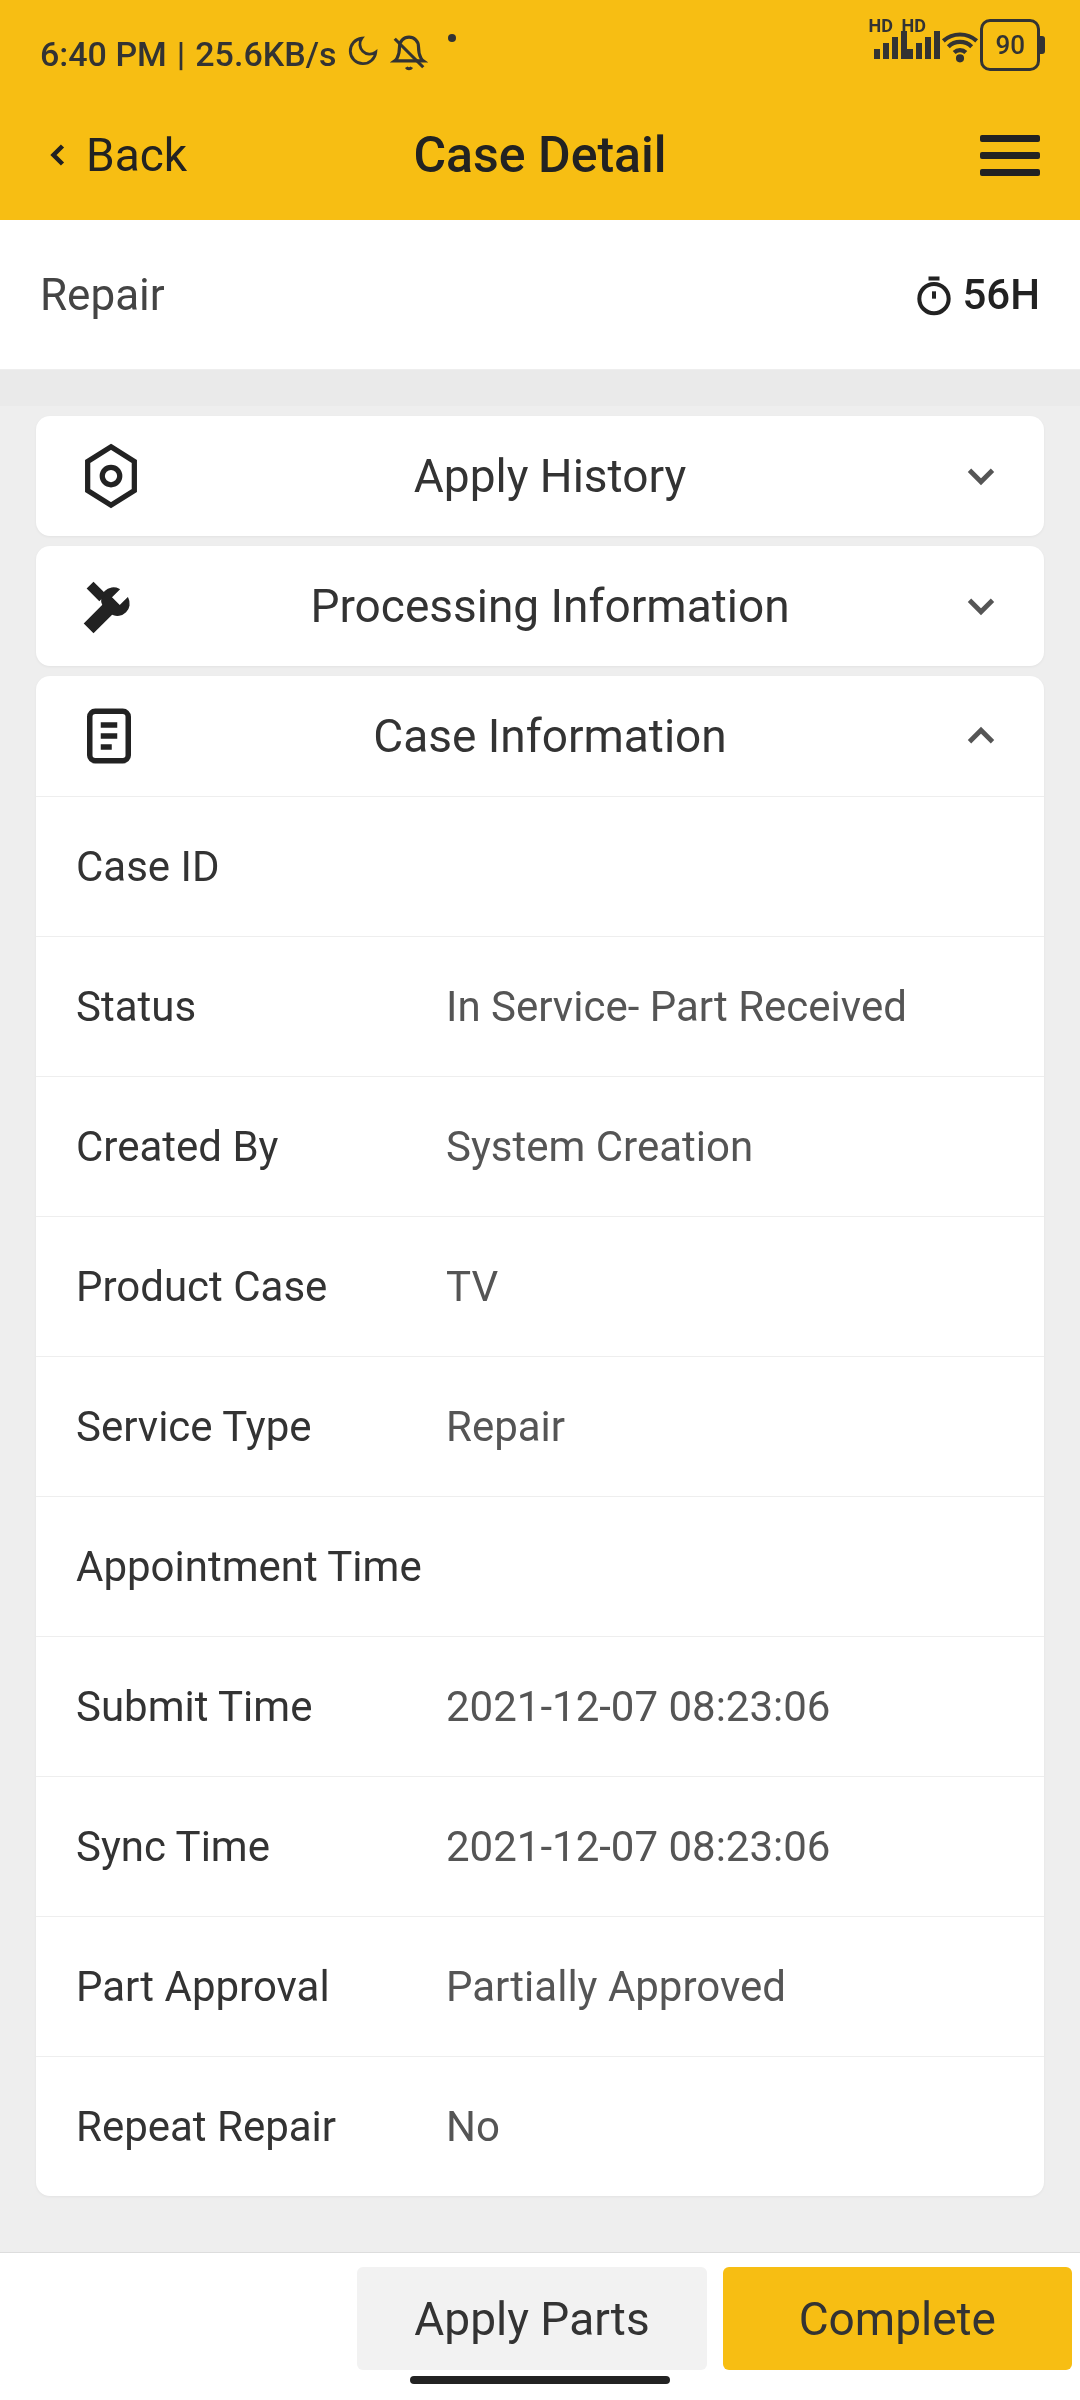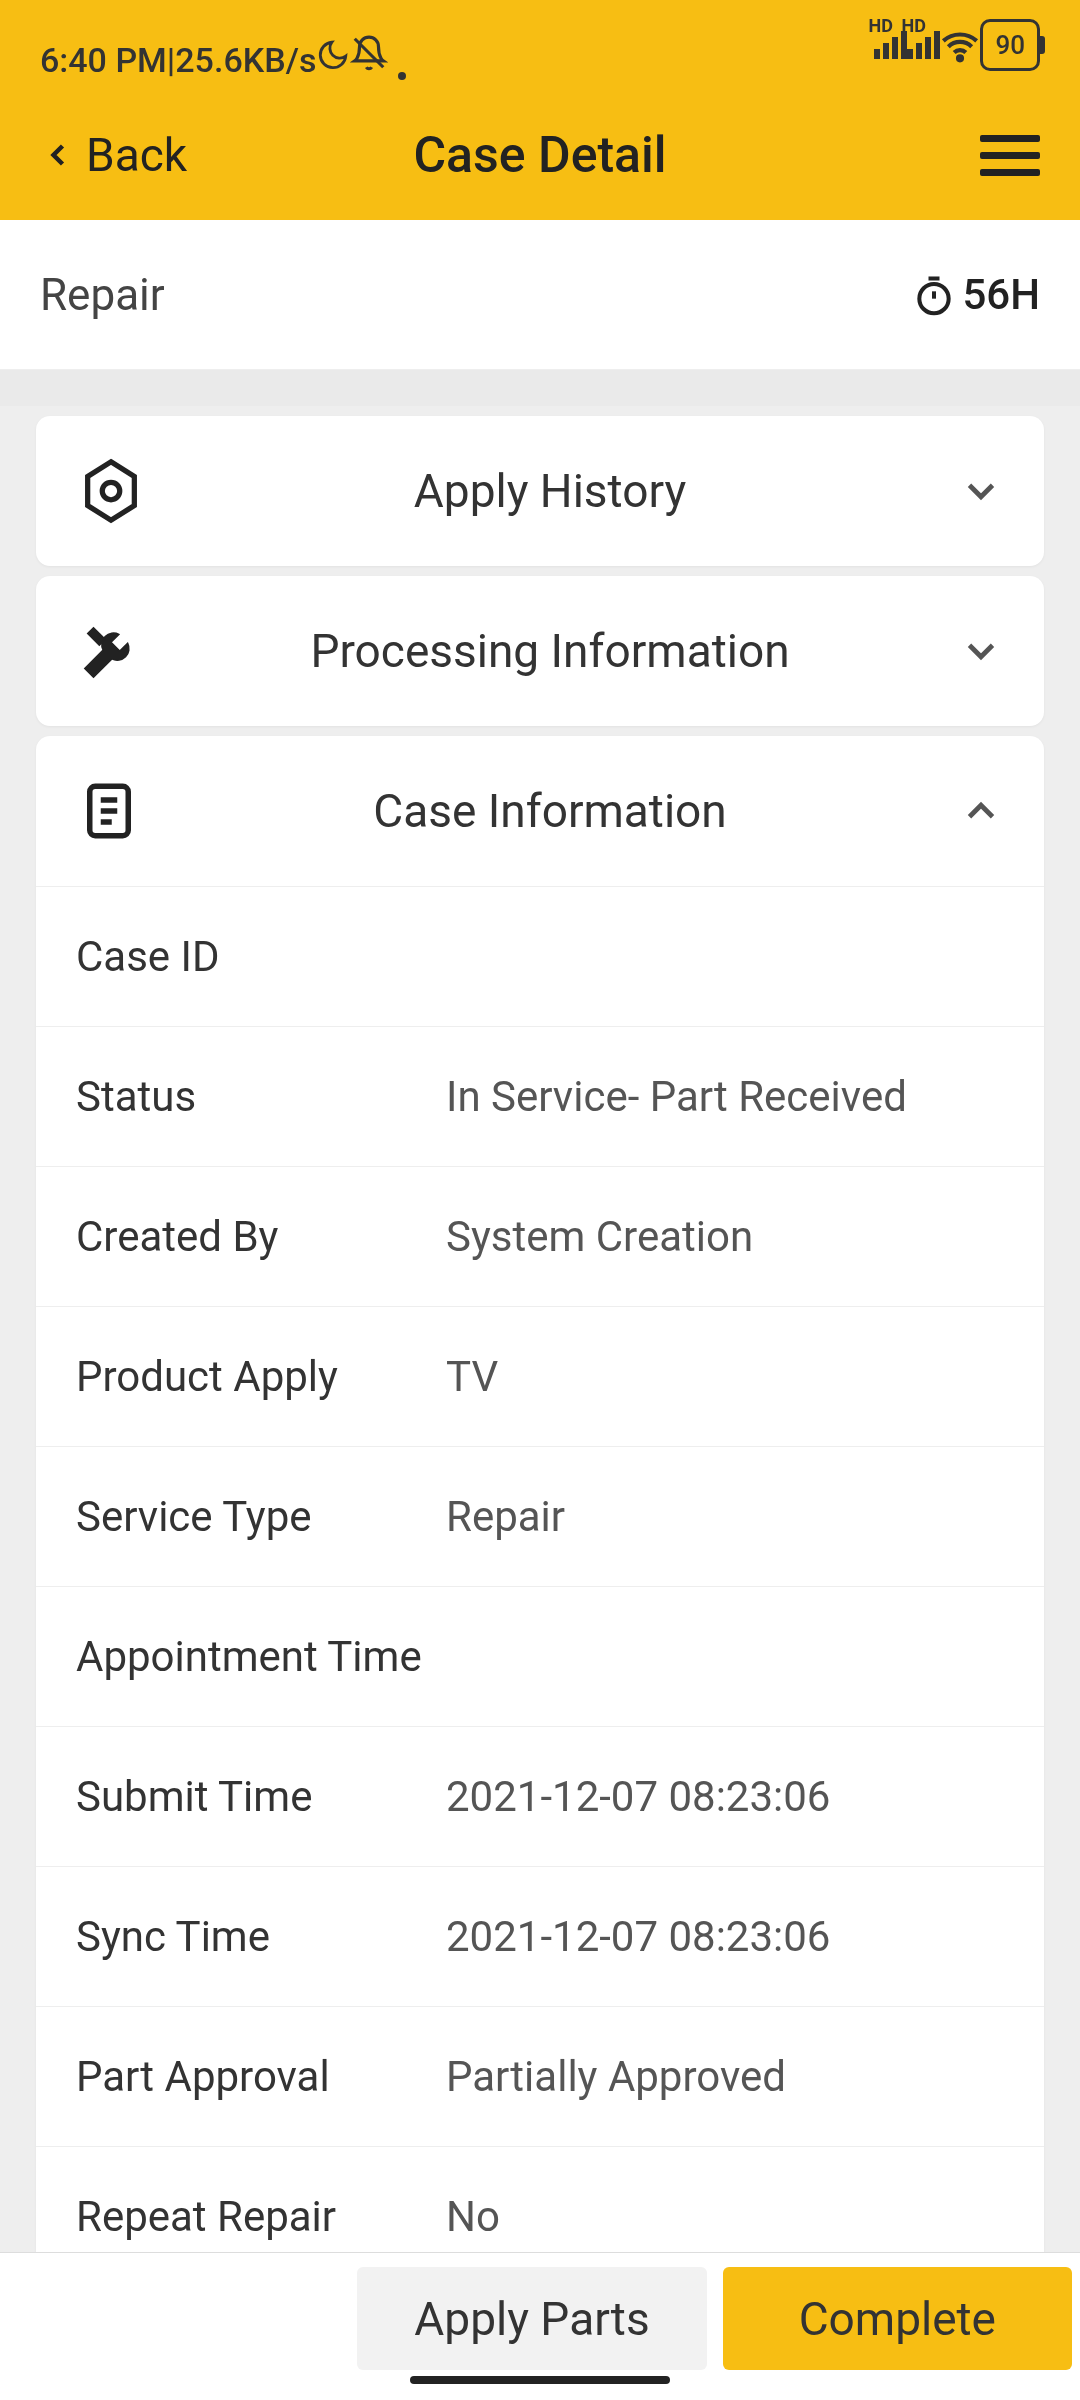--- a/index.html
+++ b/index.html
@@ -1,21 +1,21 @@
 <!DOCTYPE html>
 <html><head>
 <meta charset="utf-8">
 <style>
   * { margin: 0; padding: 0; box-sizing: border-box; }
   html, body { width: 1080px; height: 2400px; font-family: -apple-system, "Segoe UI", Roboto, sans-serif; background: #f0f0f0; }
   .screen { width: 1080px; height: 2400px; display: flex; flex-direction: column; background: #eee; position: relative; }
 
   
   .status-bar { background: #f7be13; height: 90px; display: flex; align-items: center; justify-content: space-between; padding: 0 40px; font-size: 34px; color: #333; font-weight: 500; }
-  .status-left { display: flex; align-items: flex-end; gap: 0; margin-top: 24px; }
+  .status-left { display: flex; align-items: flex-start; gap: 10px; margin-top: 24px; }
   .status-right { display: flex; align-items: center; }
   .status-right svg { display: block; }
   .battery-box { border: 3px solid #333; border-radius: 10px; padding: 8px 12px; font-size: 26px; position: relative; }
   .battery-box::after { content:""; position:absolute; right:-8px; top: 30%; width:5px; height:40%; background:#333; border-radius: 0 3px 3px 0;}
 
   
   .app-header { background: #f7be13; height: 130px; display: flex; align-items: center; justify-content: space-between; padding: 0 40px; gap: 48px; }
   .back-btn { display: flex; align-items: center; gap: 10px; font-size: 46px; color: #222; }
   .back-btn svg { }
   .app-title { font-size: 50px; color: #222; font-weight: 500; position:absolute; left:50%; transform:translateX(-50%);}
@@ -24,21 +24,21 @@
 
   
   .sub-header { background: #fff; height: 150px; display: flex; align-items: center; justify-content: space-between; padding: 0 40px; border-bottom: 1px solid #eee;}
   .sub-header-left { font-size: 44px; color: #444; }
   .sub-header-right { display:flex; align-items:center; gap:6px; font-size: 42px; color: #222; font-weight:500;}
 
   .gap { height: 36px; background: #eaeaea; }
 
   
   .card { background: #fff; margin: 10px 36px; border-radius: 14px; box-shadow: 0 1px 3px rgba(0,0,0,0.05); }
-  .card-header { display: flex; align-items: center; height: 150px; padding: 0 40px; }
+  .card-header { display: flex; align-items: center; height: 120px; padding: 0 40px; }
   .card-header-icon { width: 80px; display:flex; justify-content:flex-start; }
   .card-header-title { flex: 1; text-align: center; font-size: 46px; color: #333; }
   .card-header-chevron { width: 60px; display:flex; justify-content:flex-end; }
 
   .info-list { }
   .info-row { display: flex; align-items: center; min-height: 140px; padding: 30px 40px; border-top: 1px solid #eee; }
   .info-label { width: 370px; font-size: 42px; color: #333; }
   .info-value { flex: 1; font-size: 42px; color: #555; }
 
   
@@ -190,21 +190,21 @@
           </div>
           <div class="info-row">
             <div class="info-label">Status</div>
             <div class="info-value">In Service- Part Received</div>
           </div>
           <div class="info-row">
             <div class="info-label">Created By</div>
             <div class="info-value">System Creation</div>
           </div>
           <div class="info-row">
-            <div class="info-label">Product Apply</div>
+            <div class="info-label">Product Case</div>
             <div class="info-value">TV</div>
           </div>
           <div class="info-row">
             <div class="info-label">Service Type</div>
             <div class="info-value">Repair</div>
           </div>
           <div class="info-row">
             <div class="info-label">Appointment Time</div>
             <div class="info-value"></div>
           </div>

